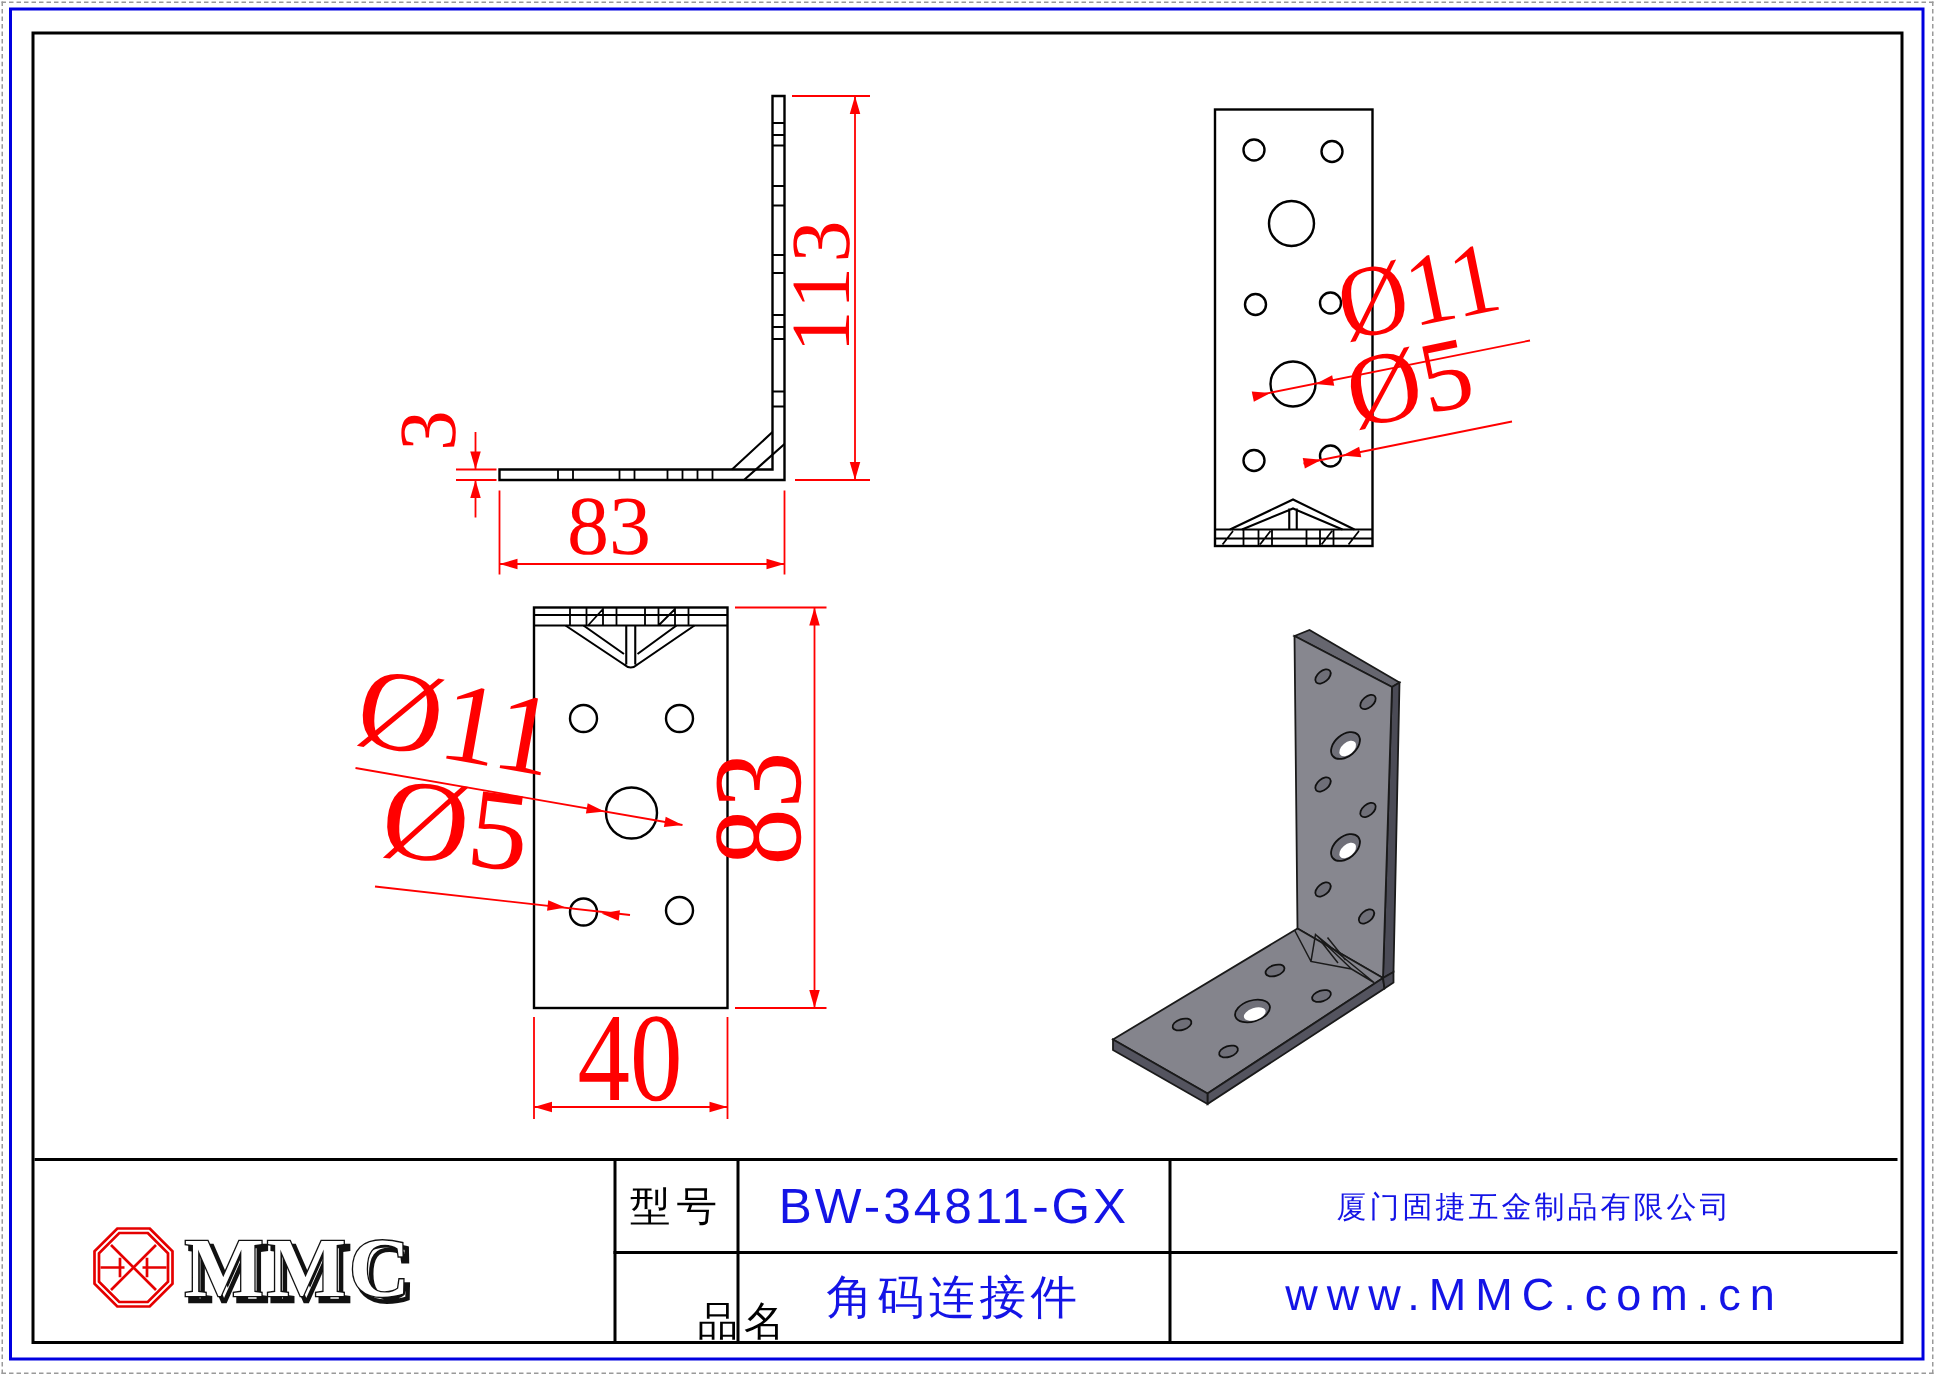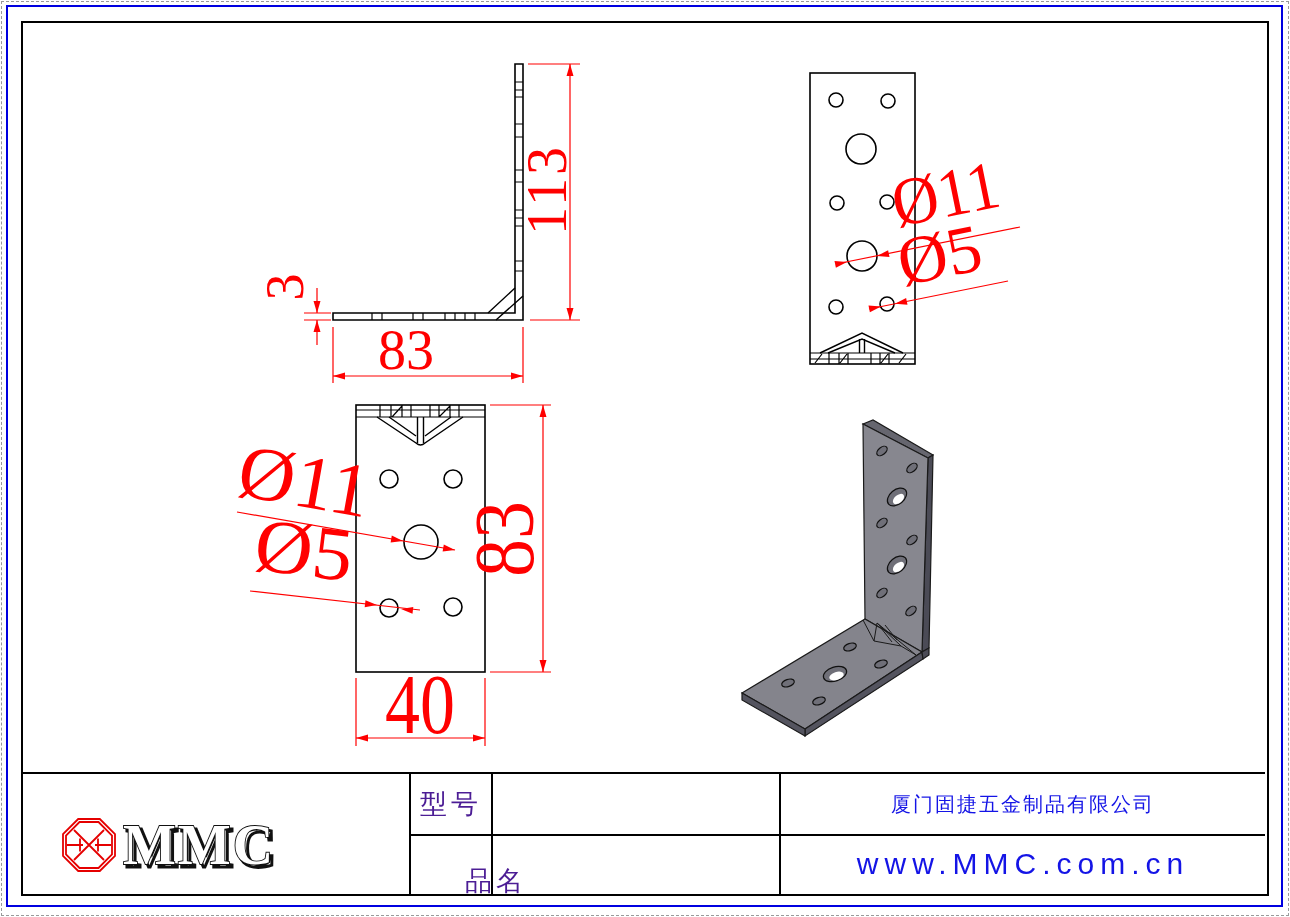--- a/index.html
+++ b/index.html
@@ -10,21 +10,21 @@
   #edge-dashed{left:1px;top:1px;width:1286px;height:913px;border:1px dashed #9a9a9a;}
   #frame-blue{left:6px;top:5px;width:1273px;height:898px;border:2px solid #0000e0;}
   #frame-black{left:21px;top:21px;width:1244px;height:871px;border:2px solid #000;}
   
   #drawing{left:0;top:0;width:1290px;height:917px;}
   
   #titleblock{left:23px;top:772px;width:1242px;height:120px;border-top:2px solid #000;}
   .vline{position:absolute;top:0;width:2px;height:120px;background:#000;}
   .hline{position:absolute;height:2px;background:#000;}
   .cell{position:absolute;display:flex;align-items:center;justify-content:center;}
-  .lbl{font-size:27px;color:#4c1d95;letter-spacing:4px;border-radius:20px;}
+  .lbl{font-size:27px;color:#000000;letter-spacing:4px;border-radius:20px;}
   .val-blue{color:#1414e6;}
   .model{font-size:33px;letter-spacing:2px;}
   .pname{font-size:31px;letter-spacing:3px;}
   .company{font-size:20px;letter-spacing:2px;}
   .website{font-size:30px;letter-spacing:6px;}
   text{user-select:none;}
 </style>
 </head>
 <body>
 
@@ -206,17 +206,19 @@
         <path d="M6,34 H22 M19,27.5 V40.5 M34,34 H50 M37,27.5 V40.5"></path>
       </g>
       <g font-family="'Liberation Serif',serif" font-weight="bold" font-size="56" letter-spacing="2">
         <text x="62" y="53" fill="none" stroke="#111" stroke-width="3" transform="translate(3,3)">MMC</text>
         <text x="62" y="53" fill="#ffffff" stroke="#111" stroke-width="1.8" style="paint-order:stroke">MMC</text>
       </g>
     </svg>
   </div>
 
   <div class="cell lbl" style="left:388px;top:0;width:80px;height:60px;">型号</div>
+  <div class="cell val-blue model" style="left:470px;top:0;width:286px;height:60px;">BW-34811-GX</div>
   <div class="cell val-blue company" style="left:758px;top:0;width:484px;height:60px;">厦门固捷五金制品有限公司</div>
 
   <div class="cell lbl" style="left:388px;top:72px;width:80px;height:70px;margin-left:45px;">品名</div>
+  <div class="cell val-blue pname" style="left:470px;top:62px;width:286px;height:58px;">角码连接件</div>
   <div class="cell val-blue website" style="left:758px;top:62px;width:484px;height:56px;text-align:center;">www.MMC.com.cn</div>
 </div>
 
 </body></html>

